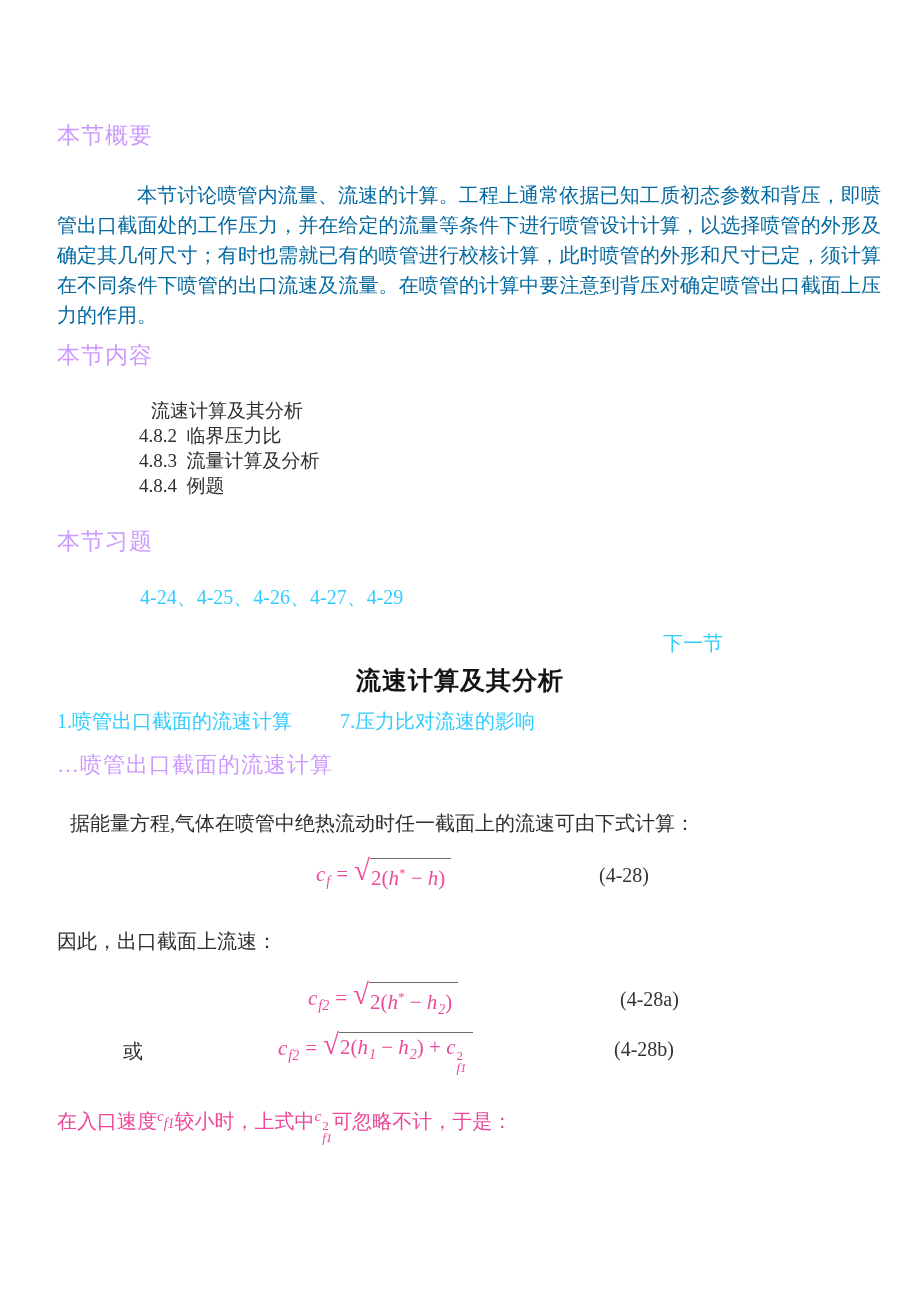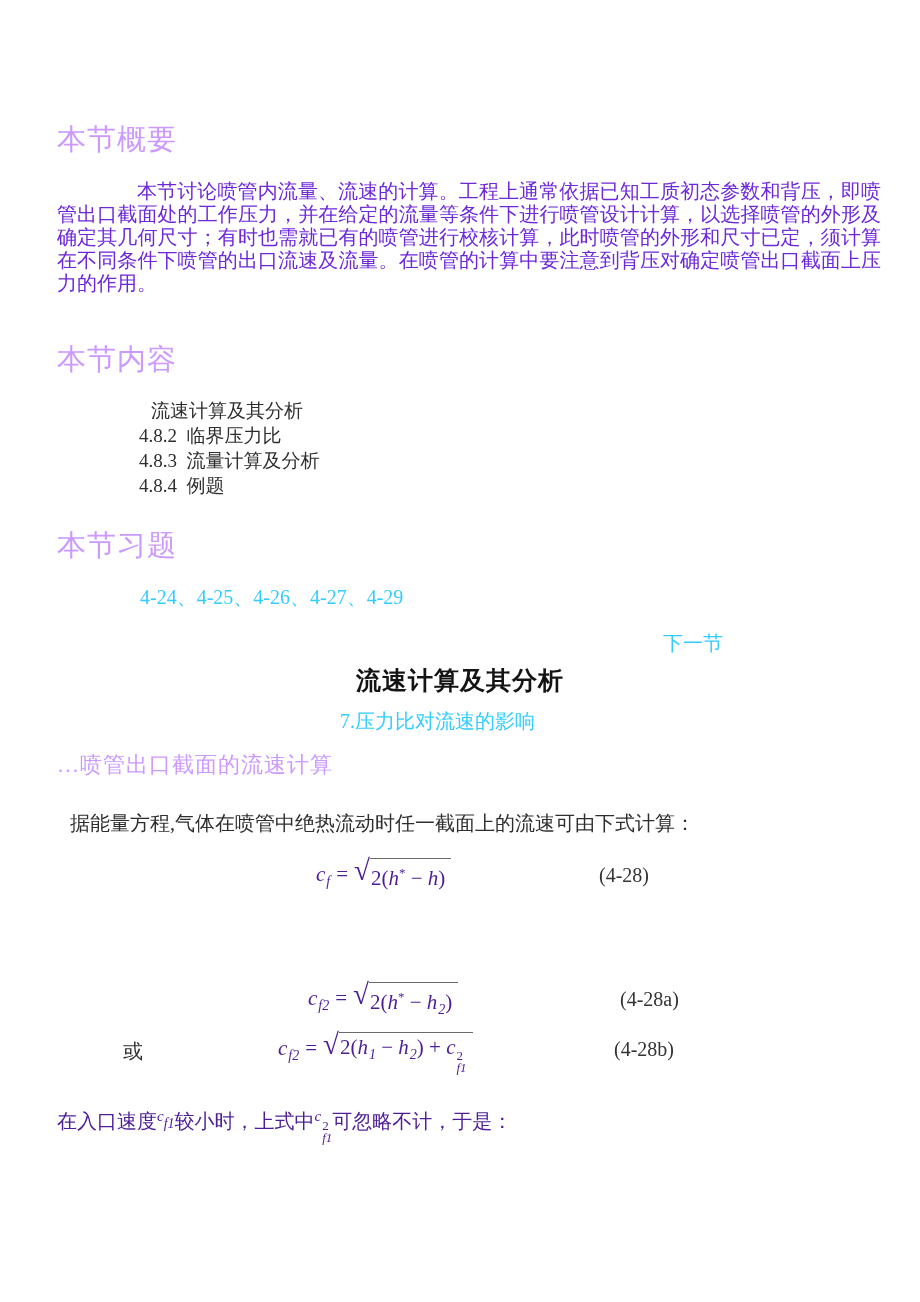--- a/index.html
+++ b/index.html
@@ -1,51 +1,51 @@
 <!DOCTYPE html>
 <html><head>
 <meta charset="utf-8">
 <style>
   html,body{margin:0;padding:0;background:#fff;}
   .page{
     position:relative;width:920px;height:1302px;background:#ffffff;
     font-family:"Liberation Serif","DejaVu Serif",serif;color:#2e2e2e;overflow:hidden;
   }
   .abs{position:absolute;}
-  .h-purple{color:#cc99ff;font-size:29px;letter-spacing:1px;font-weight:400;}
+  .h-purple{color:#cc99ff;font-size:23px;letter-spacing:1px;font-weight:400;}
   .body-para{
-    width:824px;font-size:20px;line-height:23px;text-indent:80px;
-    color:#6d28d9;text-align:justify;
+    width:824px;font-size:20px;line-height:30px;text-indent:80px;
+    color:#0369a1;text-align:justify;
   }
   .content-list{font-size:19px;line-height:25px;color:#2e2e2e;}
   .content-list .item{white-space:pre;}
   .content-list .item.first{padding-left:12px;}
   .link{color:#33ccff;text-decoration:none;font-size:20px;cursor:pointer;}
   .sep{color:#33ccff;font-size:20px;}
   .main-title{
     left:0;right:0;text-align:center;font-family:"Liberation Sans","DejaVu Sans",sans-serif;
     font-weight:bold;font-size:25px;color:#141414;letter-spacing:1px;
   }
   .plain-text{font-size:20px;color:#2e2e2e;}
   
-  .eq{font-size:21px;color:#4c1d95;white-space:nowrap;}
+  .eq{font-size:21px;color:#ec4899;white-space:nowrap;}
   .eq i{font-style:italic;}
   .eq sub{font-size:14px;font-style:italic;margin-left:1px;}
   .eq sup{font-size:13px;}
   .eq .rel{padding:0 6px;}
   .sqrt{display:inline-flex;align-items:flex-start;}
   .sqrt .sign{font-size:29px;line-height:26px;font-weight:400;transform:translateY(-1px);}
   .sqrt .rc{display:inline-block;border-top:1.6px solid #6a6a6a;padding:2px 6px 0 1px;line-height:24px;}
   .ss{display:inline-flex;flex-direction:column;align-items:flex-start;
       font-size:13px;line-height:12px;vertical-align:-6px;margin-left:1px;}
   .ss .s-sub{font-style:italic;}
   .eq-num{font-size:20px;color:#333;}
   .or-label{font-size:20px;color:#2e2e2e;}
   
-  .closing{font-size:20px;color:#4c1d95;text-align:center;}
+  .closing{font-size:20px;color:#ec4899;text-align:center;}
   .closing .mc{font-size:15px;font-style:italic;position:relative;top:-7px;font-family:"Liberation Serif",serif;}
   .closing .msub{font-size:14px;font-style:italic;}
   .closing .ss{vertical-align:-2px;}
 </style>
 </head>
 <body>
 
 <div class="page">
 
   <div class="abs h-purple" style="top:120px;left:57px">本节概要</div>
@@ -64,34 +64,36 @@
   <div class="abs h-purple" style="top:526px;left:57px">本节习题</div>
 
   <div class="abs" style="top:584px;left:140px">
     <a class="link">4-24</a><span class="sep">、</span><a class="link">4-25</a><span class="sep">、</span><a class="link">4-26</a><span class="sep">、</span><a class="link">4-27</a><span class="sep">、</span><a class="link">4-29</a>
   </div>
 
   <a class="abs link" style="top:630px;left:663px">下一节</a>
 
   <div class="abs main-title" style="top:664px">流速计算及其分析</div>
 
+  <a class="abs link" style="top:708px;left:57px">1.喷管出口截面的流速计算</a>
   <a class="abs link" style="top:708px;left:340px">7.压力比对流速的影响</a>
 
   <div class="abs plain-text" style="top:810px;left:70px">据能量方程,气体在喷管中绝热流动时任一截面上的流速可由下式计算：</div>
 
   <div class="abs h-purple" style="top:750px;left:57px;font-size:22px">…喷管出口截面的流速计算</div>
 
   <div class="abs eq" style="top:858px;left:316px">
     <i>c</i><sub>f</sub><span class="rel">=</span><span class="sqrt">
         <span class="sign">√</span>
         <span class="rc"><span>2(</span><i>h</i><sup>*</sup><span> − </span><i>h</i><span>)</span></span>
       </span>
   </div>
   <div class="abs eq-num" style="top:864px;left:599px">(4-28)</div>
 
+  <div class="abs plain-text" style="top:928px;left:57px">因此，出口截面上流速：</div>
 
   <div class="abs eq" style="top:982px;left:308px">
     <i>c</i><sub>f2</sub><span class="rel">=</span><span class="sqrt">
         <span class="sign">√</span>
         <span class="rc"><span>2(</span><i>h</i><sup>*</sup><span> − </span><i>h</i><sub>2</sub><span>)</span></span>
       </span>
   </div>
   <div class="abs eq-num" style="top:988px;left:620px">(4-28a)</div>
 
   <div class="abs or-label" style="top:1038px;left:123px">或</div>

